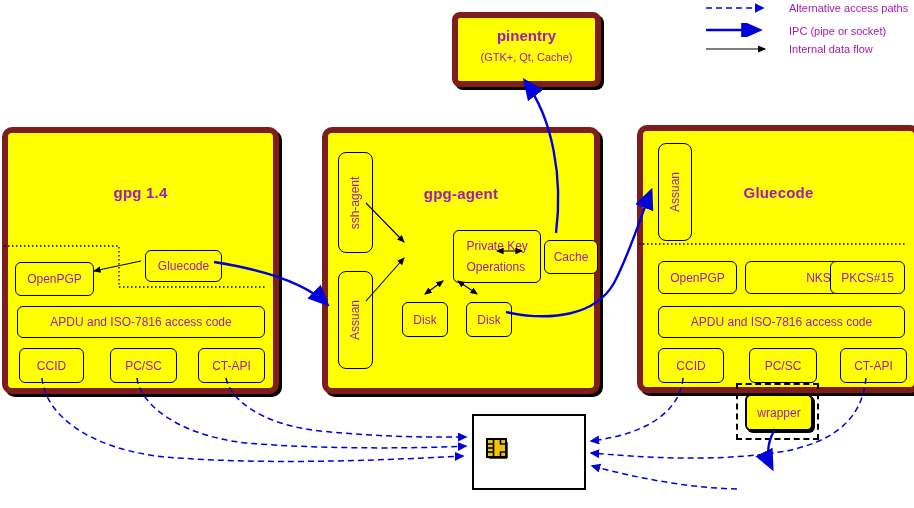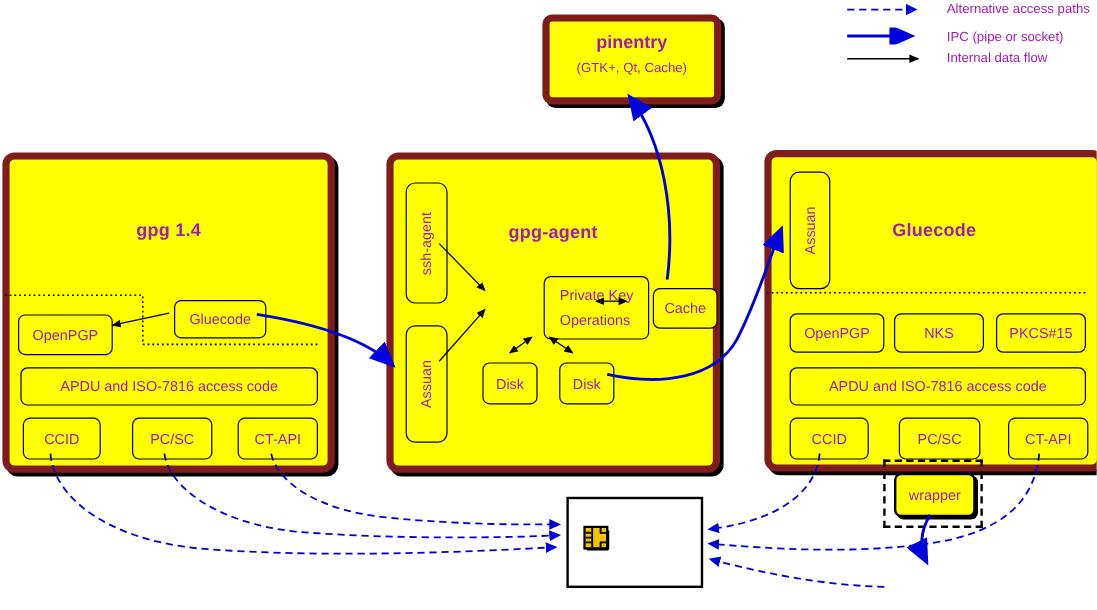--- a/index.html
+++ b/index.html
@@ -118,21 +118,21 @@
   </div>
 
   <div class="bigbox" style="left:637px;top:125px;width:271px;height:256px;">
     <div class="title" style="top:53px;">Gluecode</div>
     <div class="vbox" style="left:15px;top:12px;width:32px;height:96px;">
       <span>Assuan</span>
       </div>
     <div class="box" style="left:15px;top:130px;width:77px;height:31px;">
       <span>OpenPGP</span>
       </div>
-    <div class="box" style="left:102px;top:130px;width:73px;height:31px;">
+    <div class="box" style="left:102px;top:130px;width:73px;height:31px;padding-left:36px;">
       <span>NKS</span>
       </div>
     <div class="box" style="left:187px;top:130px;width:73px;height:31px;">
       <span>PKCS#15</span>
       </div>
     <div class="box" style="left:15px;top:175px;width:245px;height:30px;">
       <span>APDU and ISO-7816 access code</span>
       </div>
     <div class="box" style="left:15px;top:217px;width:64px;height:33px;">
       <span>CCID</span>

